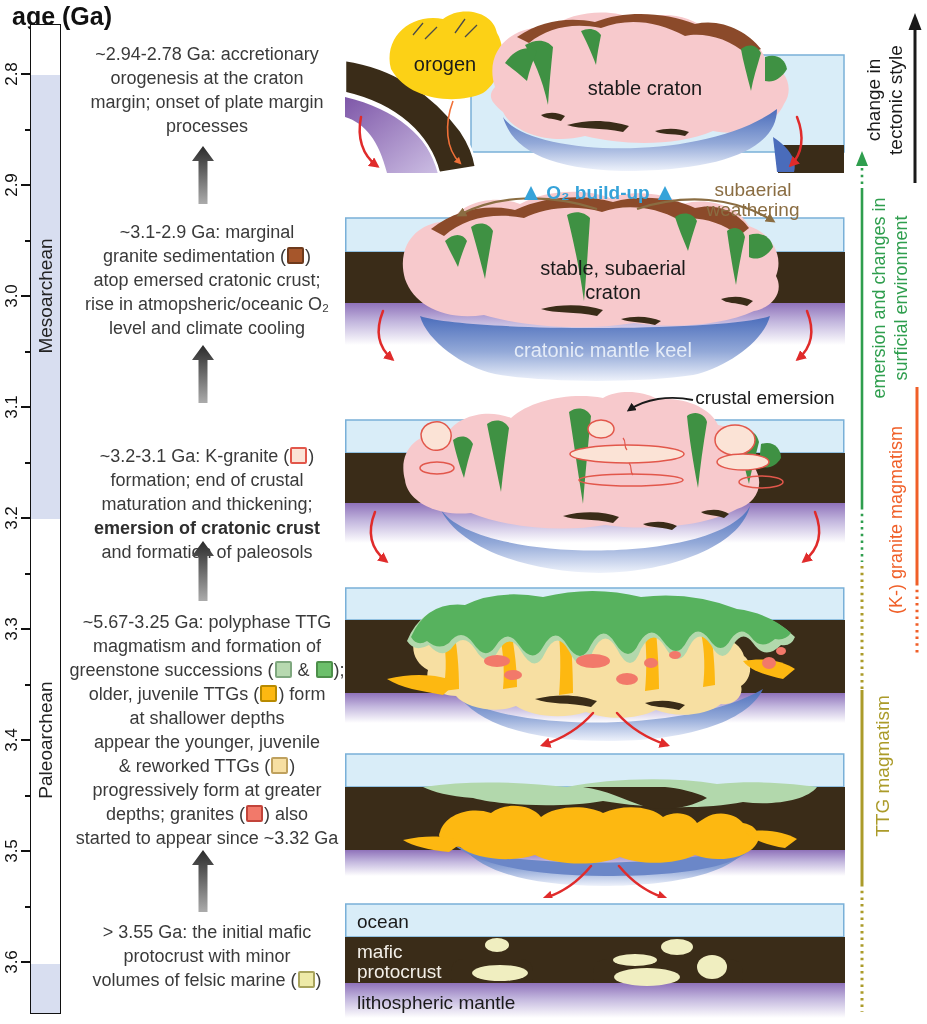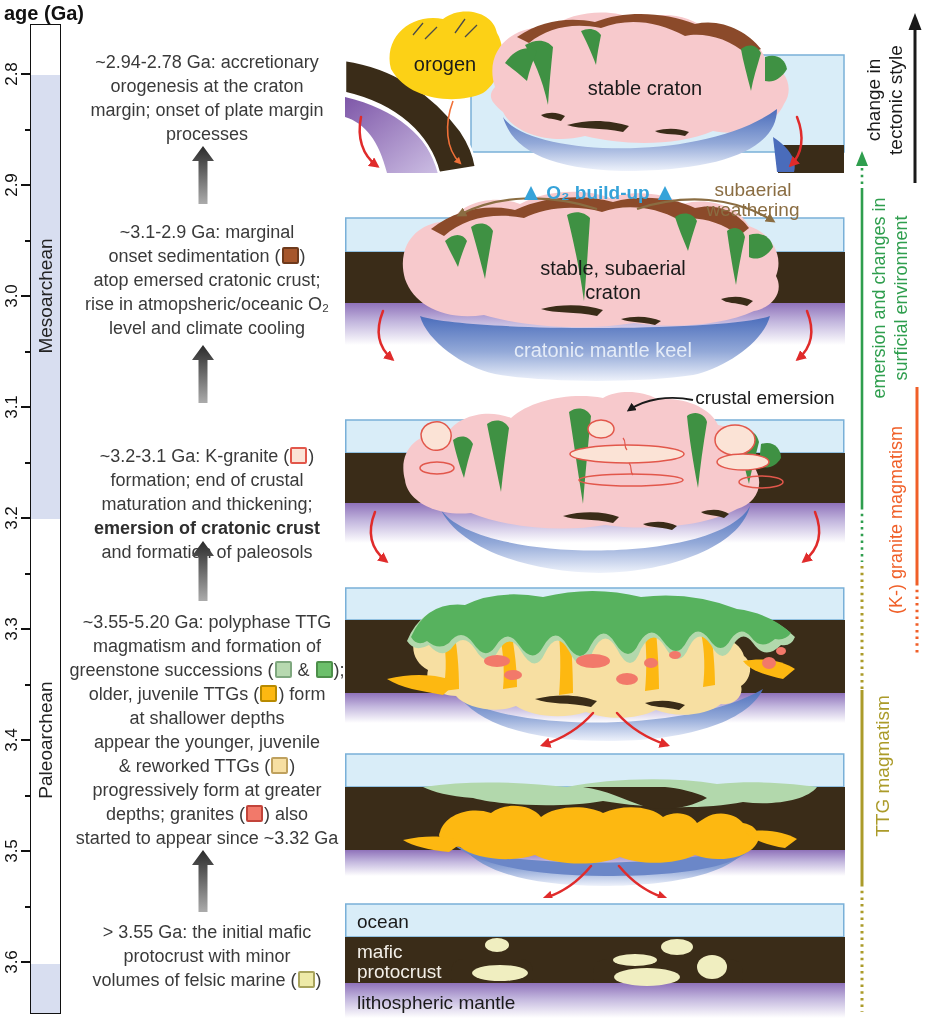--- a/index.html
+++ b/index.html
@@ -1,20 +1,20 @@
 <!DOCTYPE html>
 <html><head>
 <meta charset="utf-8">
 <style>
   html,body{margin:0;padding:0;background:#fff;}
   #fig{position:relative;width:927px;height:1024px;background:#fff;overflow:hidden;
        font-family:"Liberation Sans",sans-serif;color:#1a1a1a;}
   .abs{position:absolute;}
   
-  #axis-title{left:4px;top:2px;font-size:20px;font-weight:bold;color:#111;}
+  #axis-title{left:12px;top:2px;font-size:25px;font-weight:bold;color:#111;}
   #axis-bar{left:30px;top:24px;width:31px;height:990px;border:1.5px solid #111;
             box-sizing:border-box;background:#fff;}
   .eraseg{position:absolute;left:0;right:0;background:#d8def0;}
   .tickM{left:21px;width:9px;height:2px;background:#111;}
   .tickm{left:25px;width:5px;height:2px;background:#111;}
   .ticklbl{left:-1px;width:26px;height:18px;line-height:18px;font-size:17px;text-align:center;
            transform:rotate(-90deg);color:#111;}
   .era{width:180px;height:24px;line-height:24px;font-size:19px;text-align:center;
        transform:rotate(-90deg);color:#222;}
   
@@ -110,35 +110,35 @@
   <div class="abs ticklbl" style="top:398px">3.1</div>
   <div class="abs ticklbl" style="top:509px">3.2</div>
   <div class="abs ticklbl" style="top:620px">3.3</div>
   <div class="abs ticklbl" style="top:731px">3.4</div>
   <div class="abs ticklbl" style="top:842px">3.5</div>
   <div class="abs ticklbl" style="top:953px">3.6</div>
 
   <div class="abs era" style="left:-44px;top:284px;">Mesoarchean</div>
   <div class="abs era" style="left:-44px;top:728px;">Paleoarchean</div>
 
-  <div class="abs stage" style="top:50px;">
+  <div class="abs stage" style="top:42px;">
     <div>~2.94-2.78 Ga: accretionary</div>
     <div>orogenesis at the craton</div>
     <div>margin; onset of plate margin</div>
     <div>processes</div>
   </div>
   <div class="abs uparrow" style="top:146px;">
     <svg width="26" height="58" viewBox="0 0 26 58">
         <polygon points="13,0 24,15 17.5,15 17.5,58 8.5,58 8.5,15 2,15" fill="url(#gArrow)"></polygon>
       </svg>
   </div>
 
   <div class="abs stage" style="top:220px;">
     <div>~3.1-2.9 Ga: marginal</div>
-    <div><span>onset sedimentation (</span><span class="sw sw-brown"></span><span>)</span></div>
+    <div><span>granite sedimentation (</span><span class="sw sw-brown"></span><span>)</span></div>
     <div>atop emersed cratonic crust;</div>
     <div>rise in atmopsheric/oceanic O₂</div>
     <div>level and climate cooling</div>
   </div>
   <div class="abs uparrow" style="top:345px;">
     <svg width="26" height="58" viewBox="0 0 26 58">
         <polygon points="13,0 24,15 17.5,15 17.5,58 8.5,58 8.5,15 2,15" fill="url(#gArrow)"></polygon>
       </svg>
   </div>
 
@@ -149,21 +149,21 @@
     <div class="bold">emersion of cratonic crust</div>
     <div>and formation of paleosols</div>
   </div>
   <div class="abs uparrow" style="top:541px;">
     <svg width="26" height="60" viewBox="0 0 26 60">
         <polygon points="13,0 24,15 17.5,15 17.5,60 8.5,60 8.5,15 2,15" fill="url(#gArrow)"></polygon>
       </svg>
   </div>
 
   <div class="abs stage" style="top:610px;">
-    <div>~3.55-5.20 Ga: polyphase TTG</div>
+    <div>~5.67-3.25 Ga: polyphase TTG</div>
     <div>magmatism and formation of</div>
     <div><span>greenstone successions (</span><span class="sw sw-ltgreen"></span><span> &amp; </span><span class="sw sw-green"></span><span>);</span></div>
     <div><span>older, juvenile TTGs (</span><span class="sw sw-amber"></span><span>) form</span></div>
     <div>at shallower depths</div>
     <div>appear the younger, juvenile</div>
     <div><span>&amp; reworked TTGs (</span><span class="sw sw-cream"></span><span>)</span></div>
     <div>progressively form at greater</div>
     <div><span>depths; granites (</span><span class="sw sw-salmon"></span><span>) also</span></div>
     <div>started to appear since ~3.32 Ga</div>
   </div>

